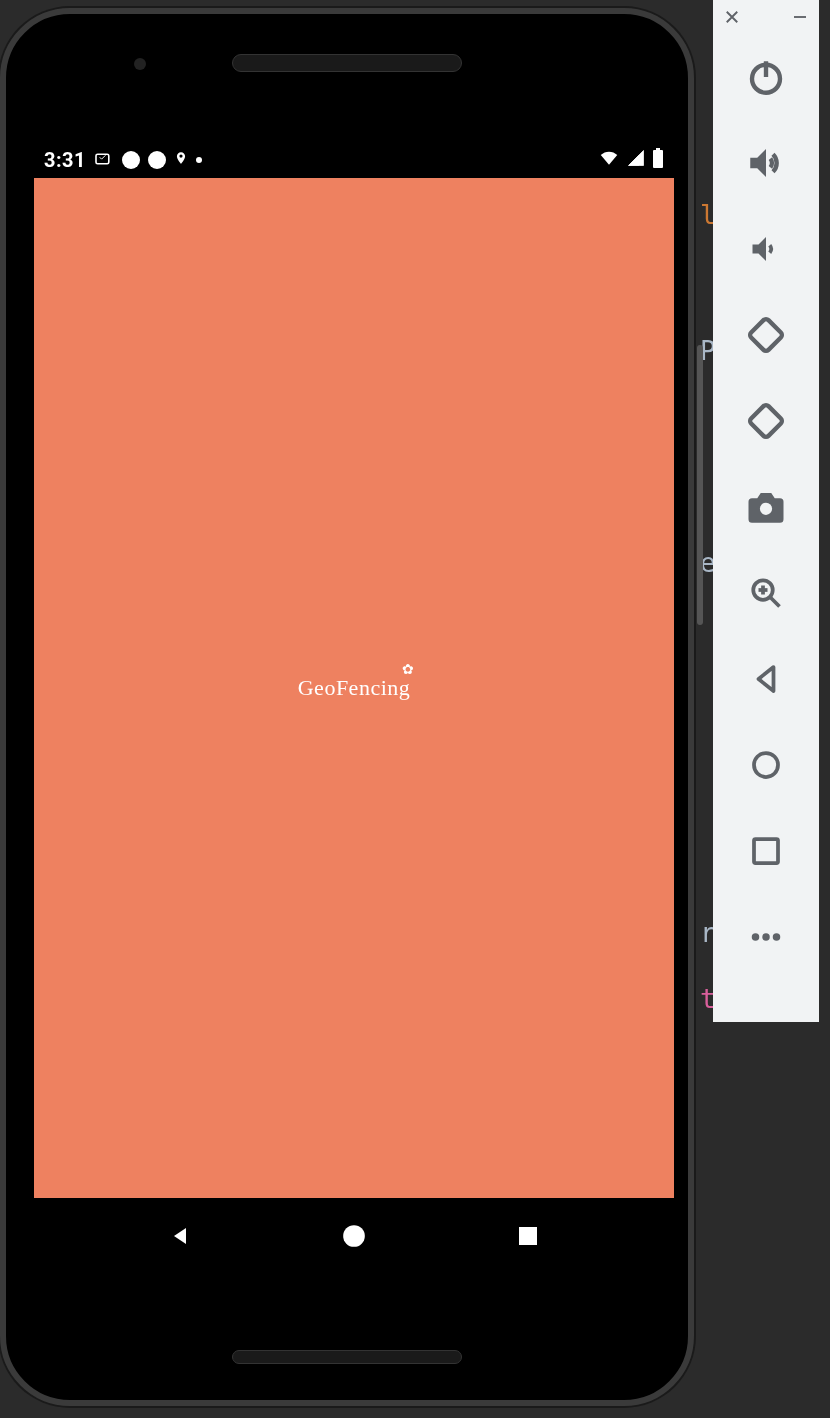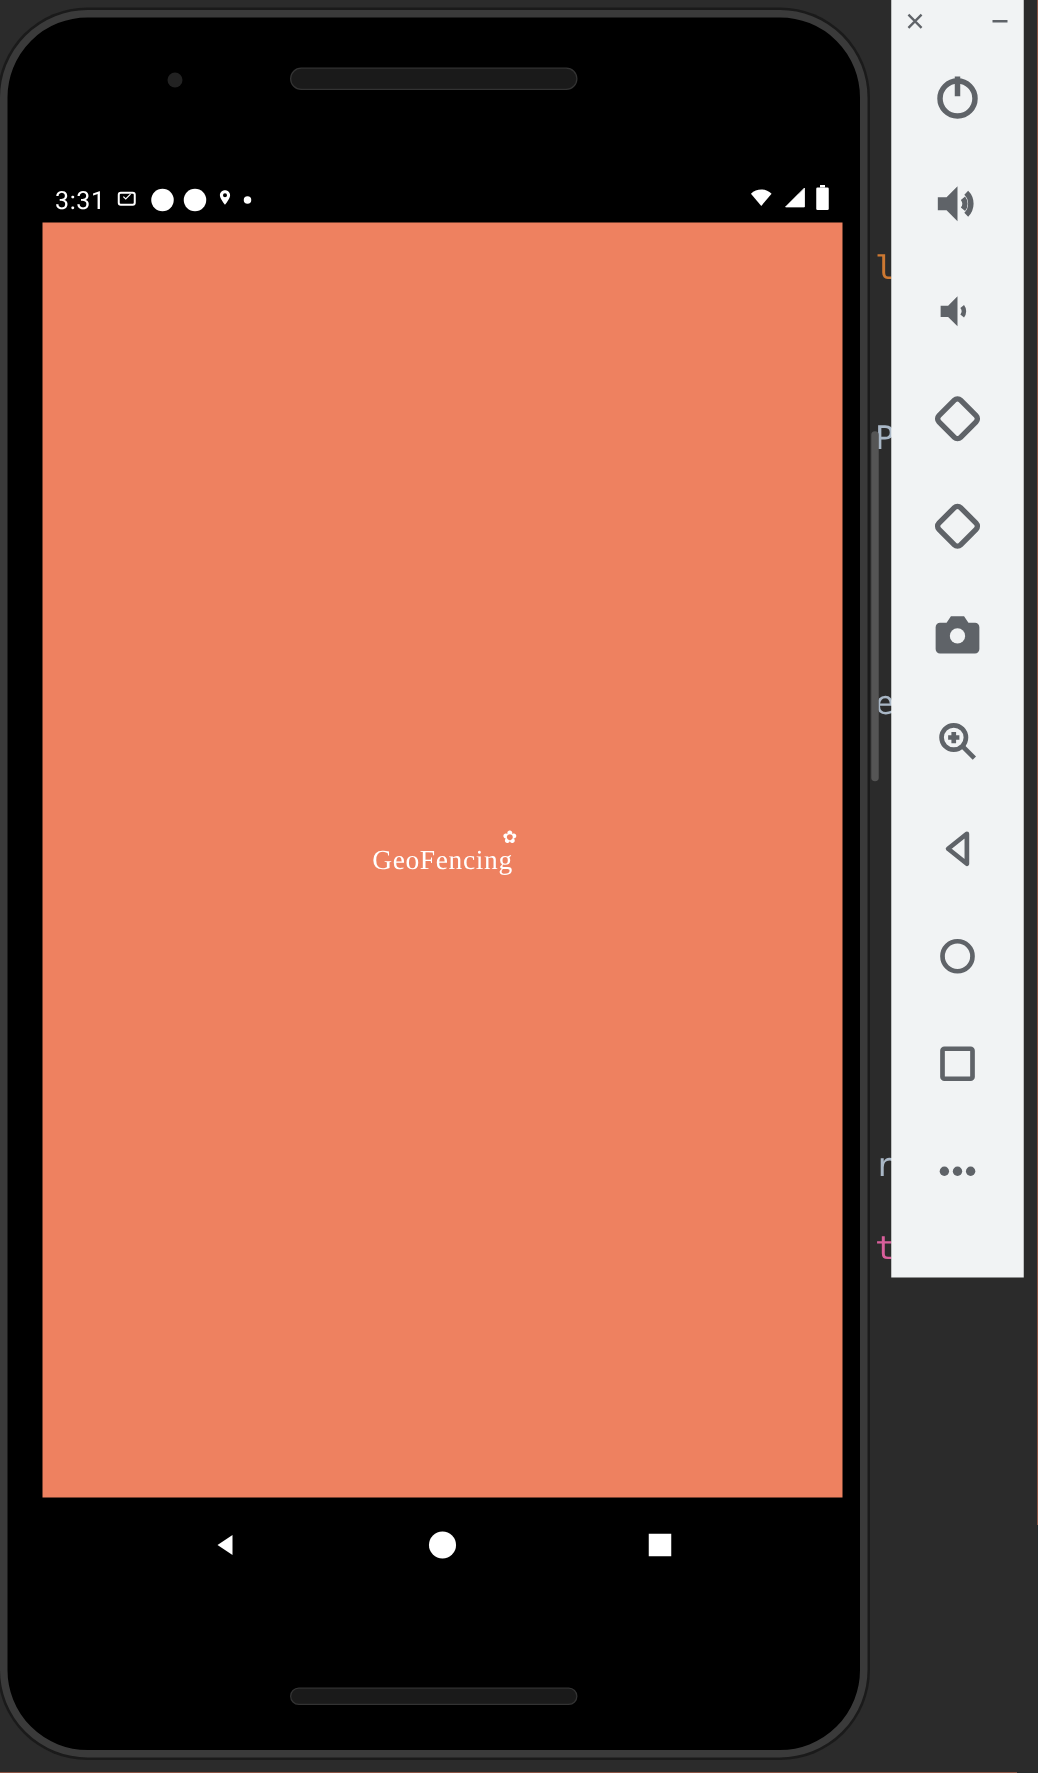--- a/index.html
+++ b/index.html
@@ -82,21 +82,21 @@
 
   
   .status-bar {
     height: 36px;
     background: #000;
     color: #fff;
     display: flex;
     align-items: center;
     padding: 0 10px;
     font-size: 20px;
-    font-weight: 400;
+    font-weight: 700;
   }
   .status-left { display: flex; align-items: center; gap: 8px; }
   .status-right { margin-left: auto; display: flex; align-items: center; gap: 6px; }
   .status-time { letter-spacing: 0.5px; }
   .status-dot { width: 18px; height: 18px; background: #fff; border-radius: 50%; }
   .status-dot-sm { width: 6px; height: 6px; background: #fff; border-radius: 50%; }
 
   
   .app-body {
     height: 1020px;

